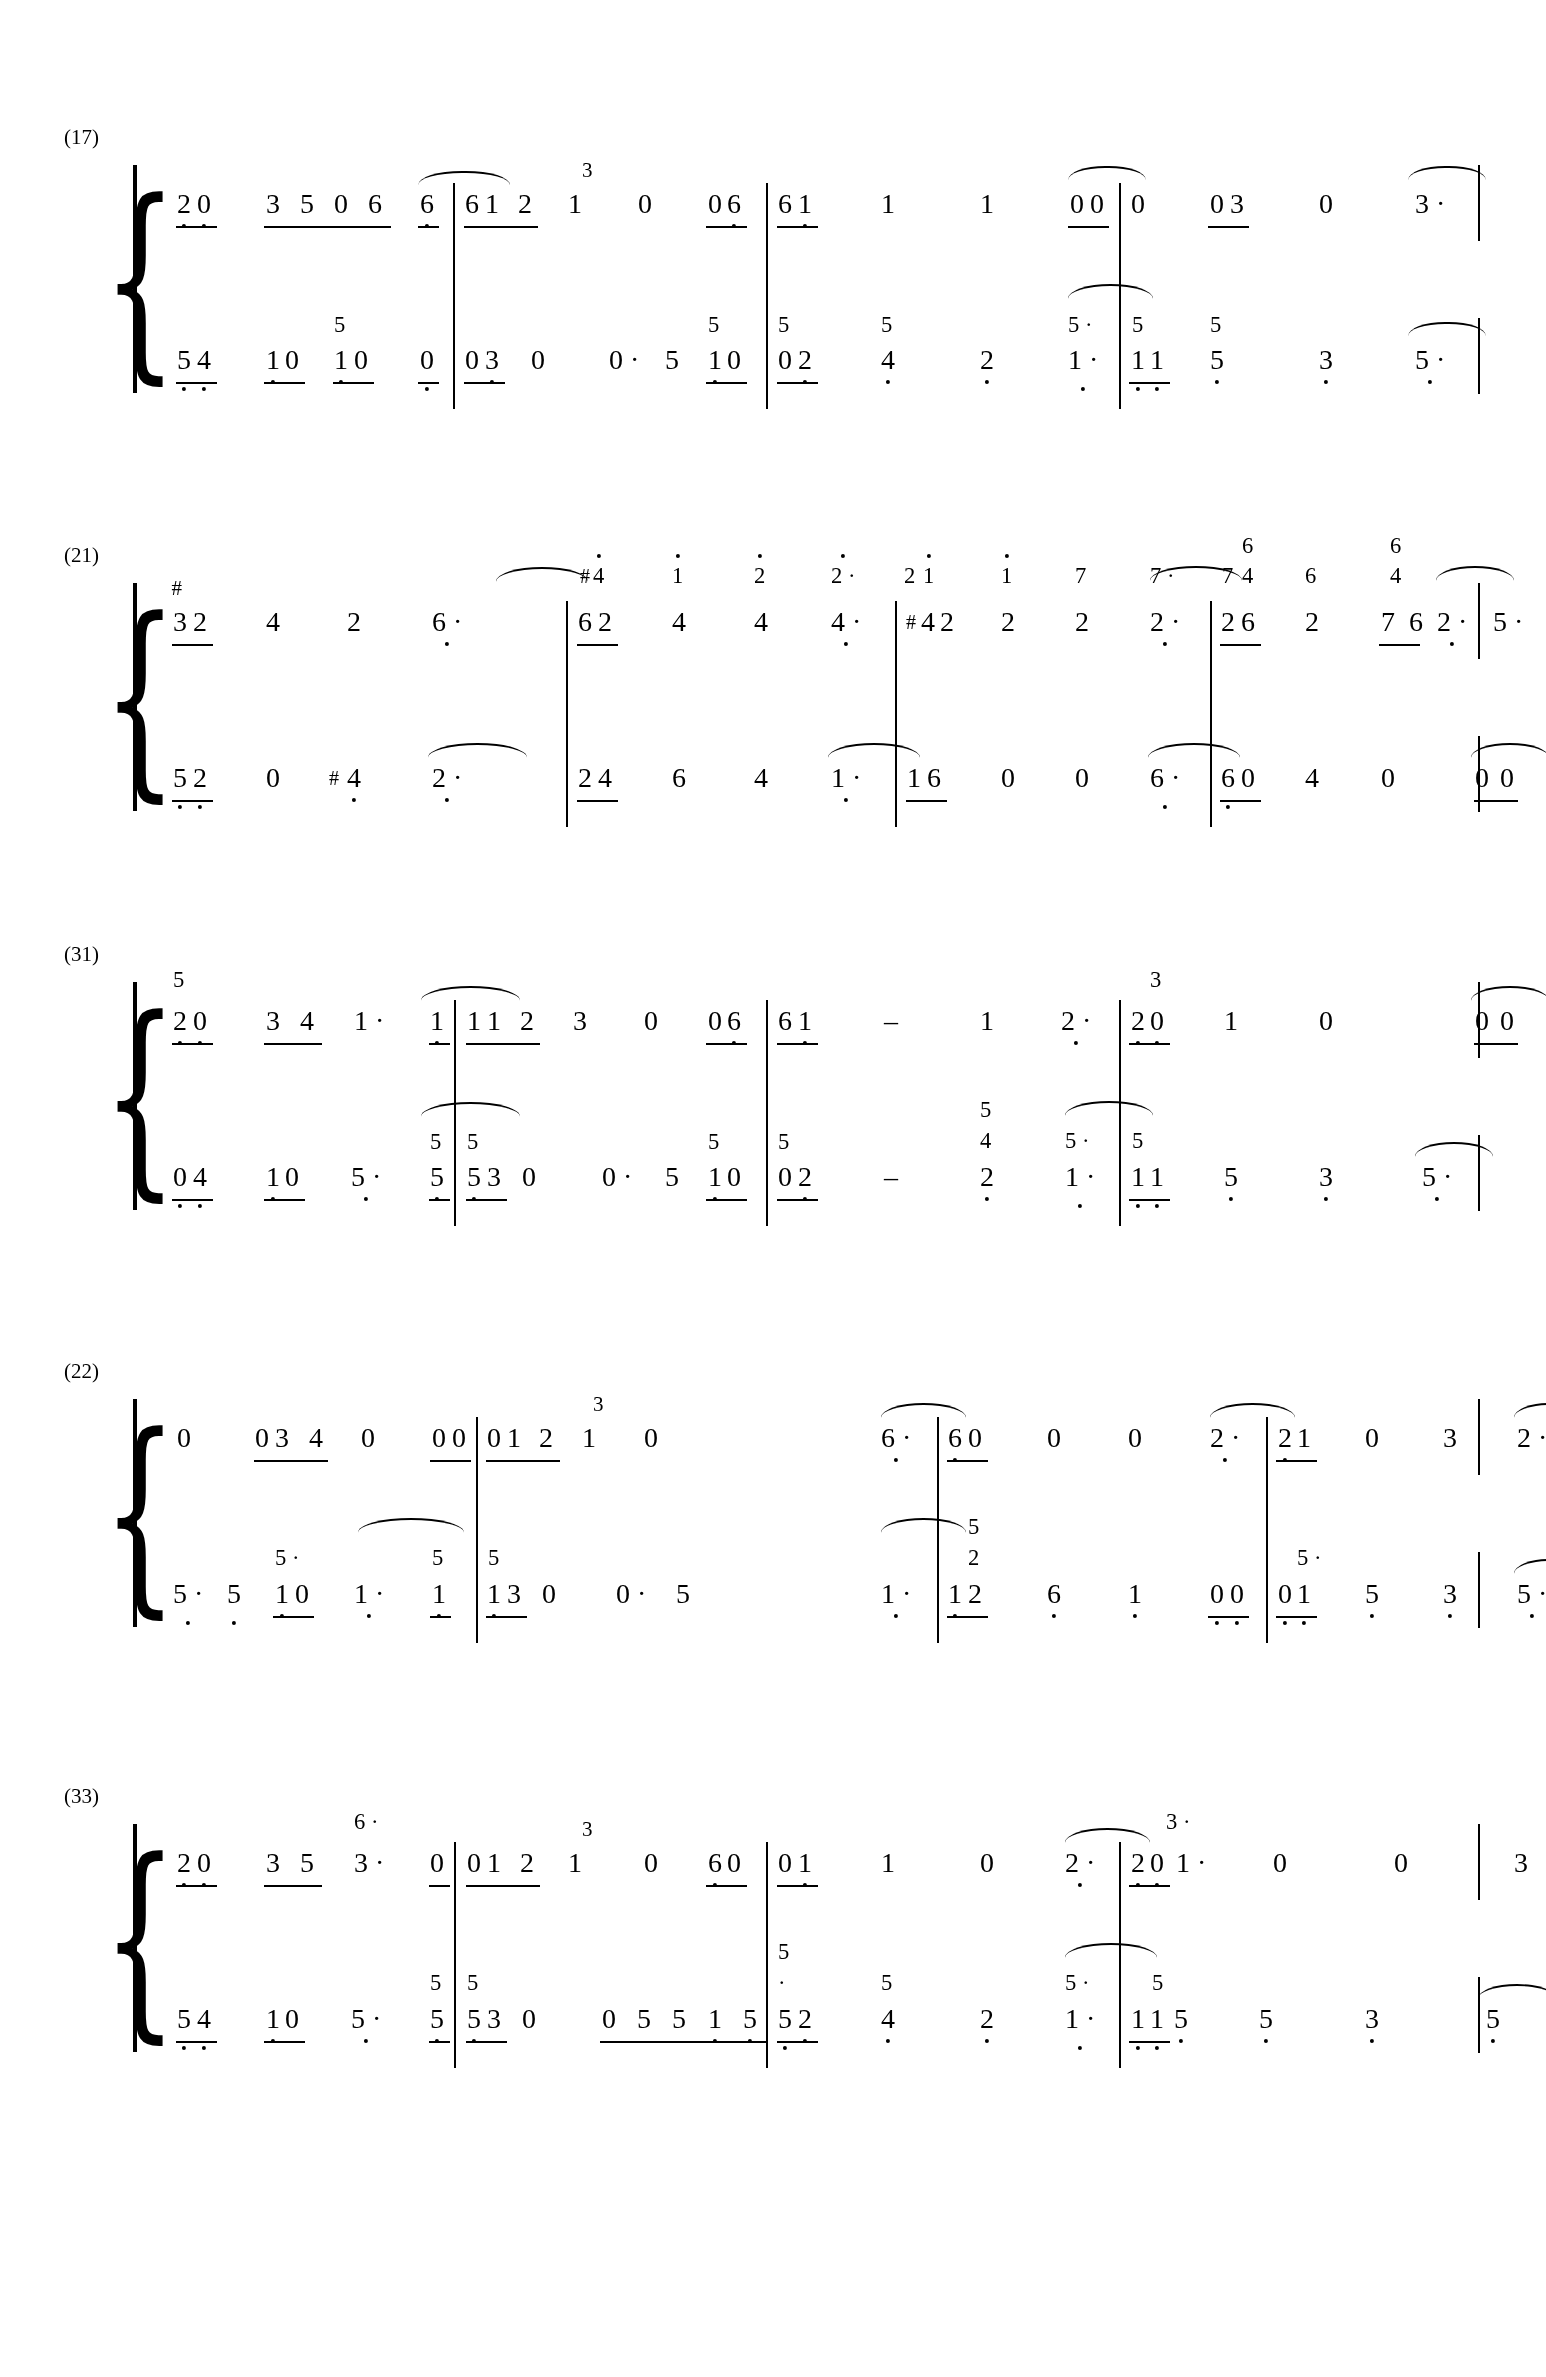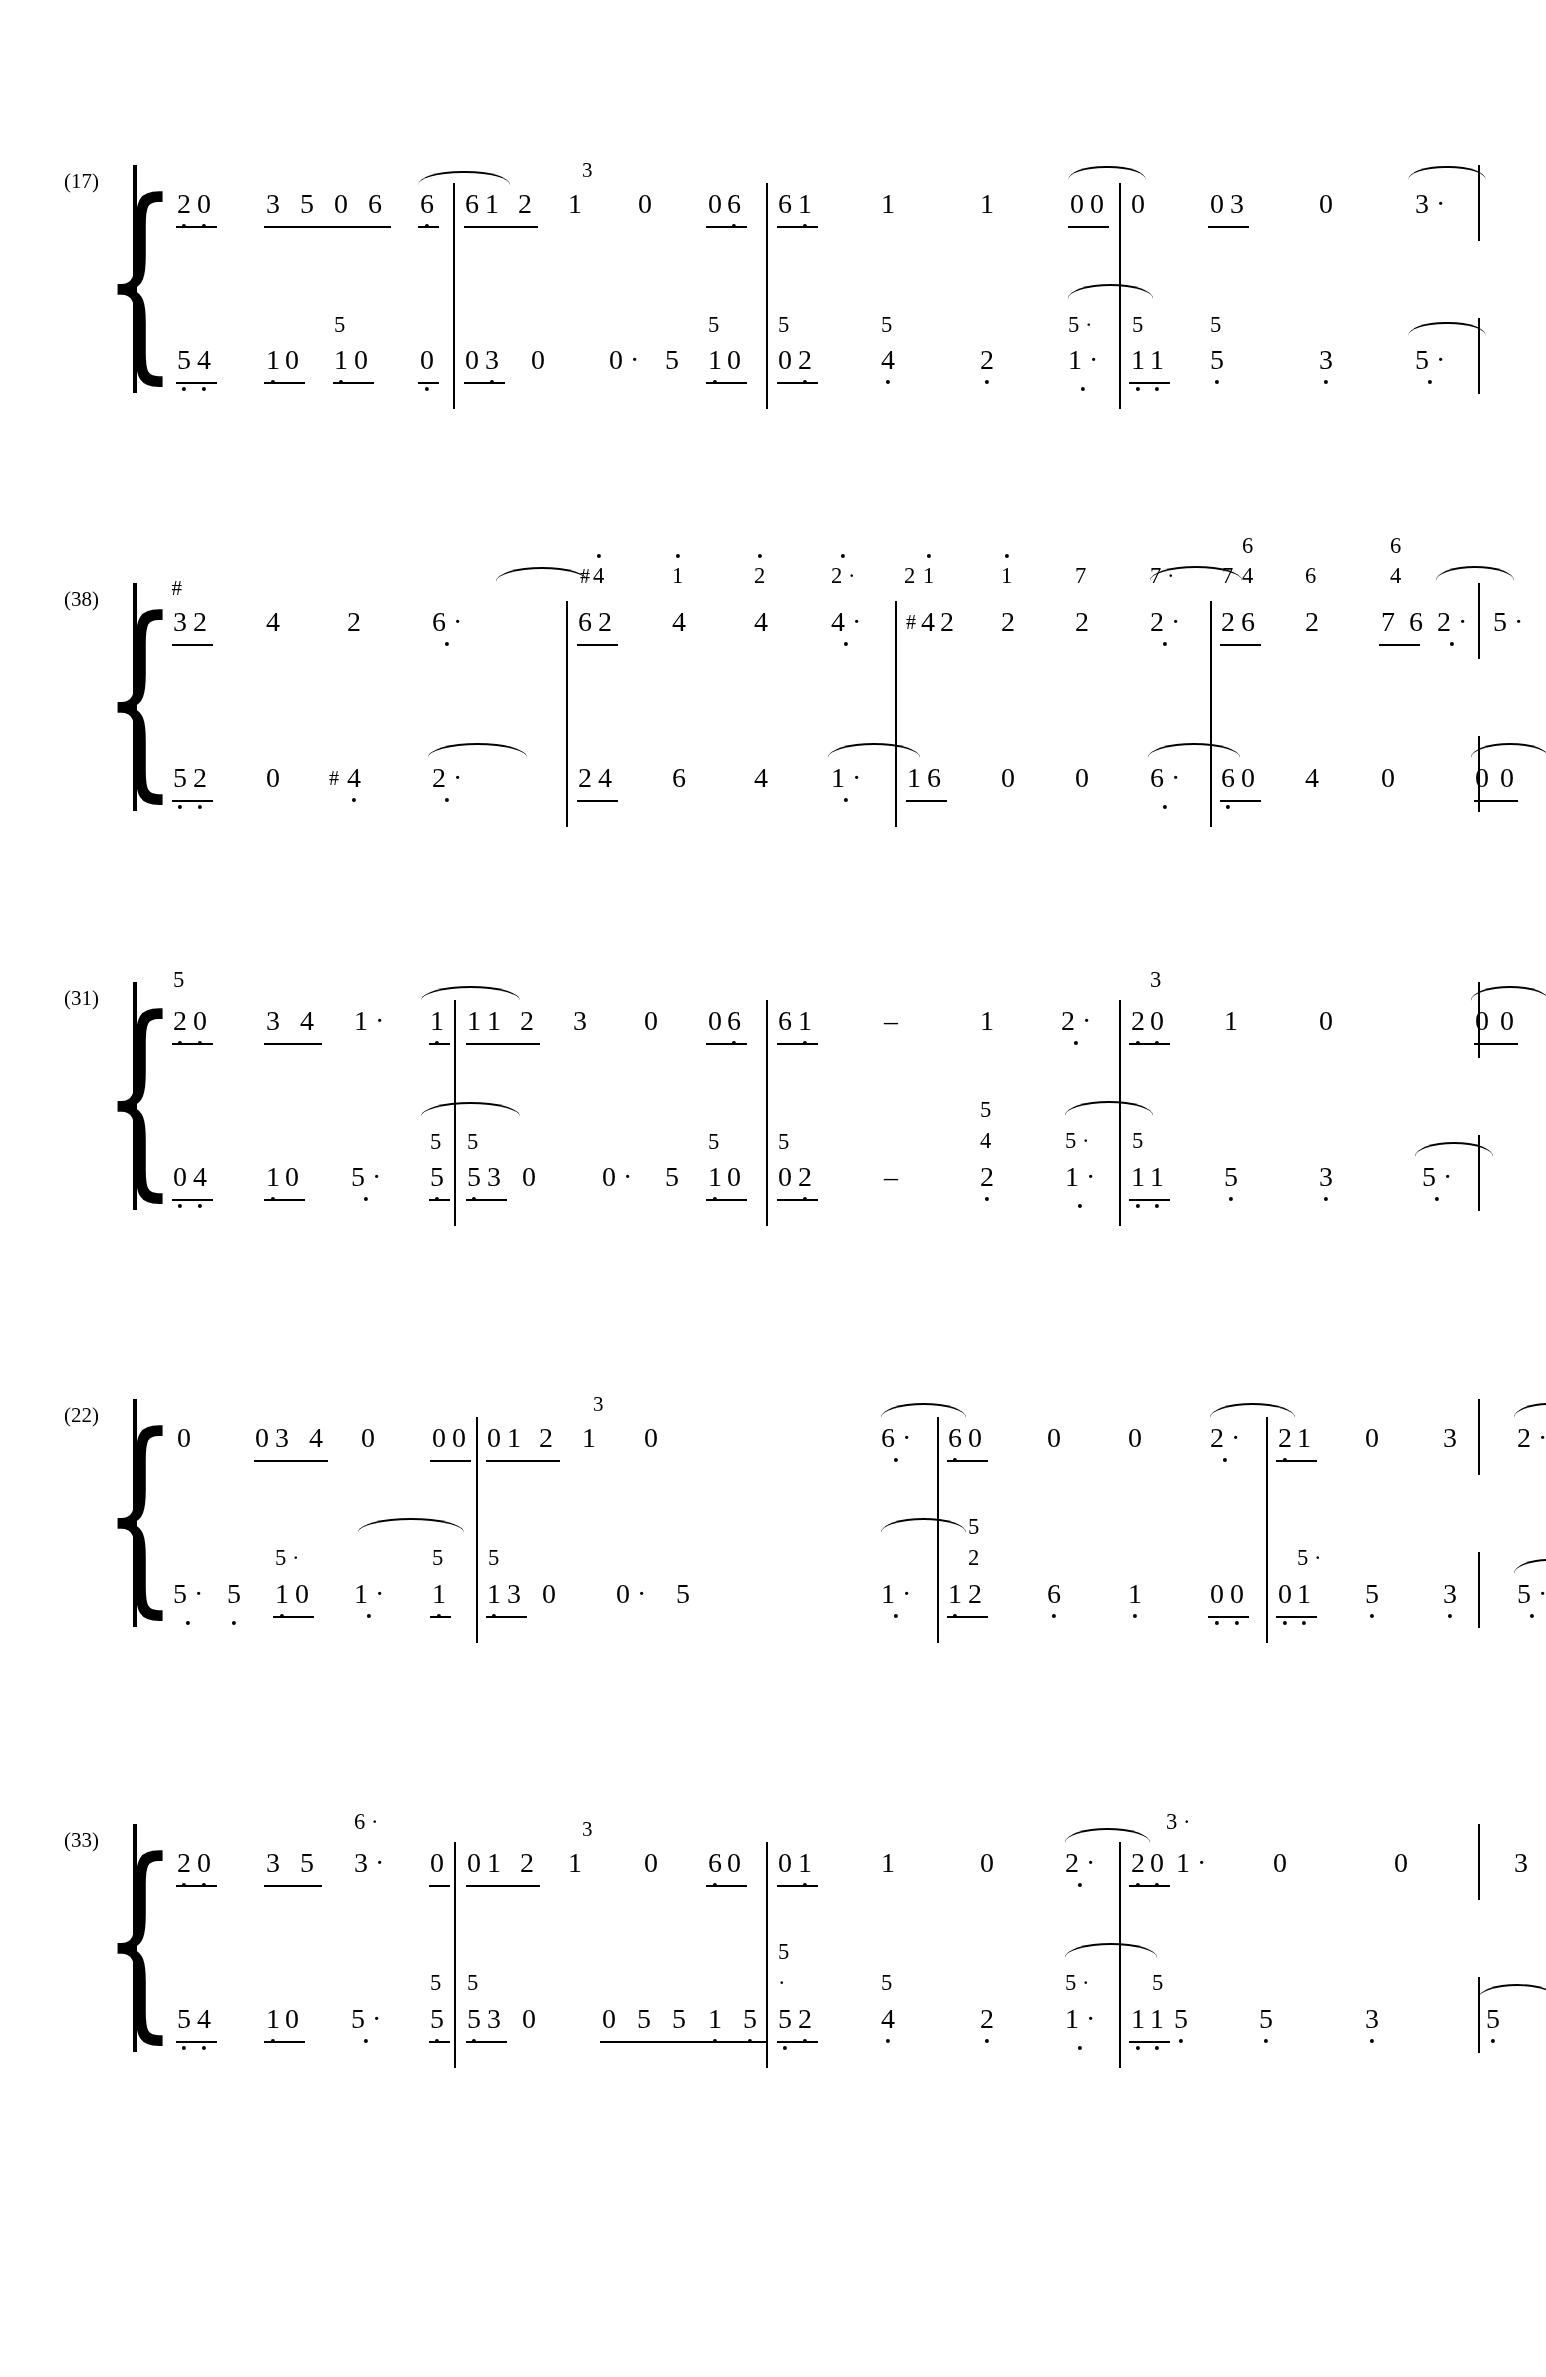--- a/index.html
+++ b/index.html
@@ -27,21 +27,20 @@
     left: 64px;
     width: 1421px;
   }
   .sys-label {
     position: absolute;
     left: 0px;
     top: -15.6px;
     font-size: 21px;
     font-family: "Liberation Serif", serif;
     color: #000;
-    margin-top: 44px;
   }
   
   .brace {
     position: absolute;
     left: 39px;
     top: 21px;
     width: 30px;
     height: 233px;
     font-size: 212px;
     line-height: 233px;
@@ -262,21 +261,21 @@
       <div class="note" style="left:1061px;top:-7px;font-size:22.6px;">5</div>
       <div class="note" style="left:1061px;top:28px;">5<span class="dot-below"></span></div>
       <div class="note" style="left:1170px;top:28px;">3<span class="dot-below"></span></div>
 
       <div class="slur" style="left:1259px;top:3.5px;width:78px;"></div>
       <div class="note" style="left:1266px;top:28px;">5 ·<span class="dot-below"></span></div>
     </div>
   </div>
 
   <div class="system" style="top:559px;height:269px;">
-    <div class="sys-label">(38)</div>
+    <div class="sys-label">(21)</div>
     <div class="brace">{</div>
     <div class="barline-left"></div>
     <div class="barline-right" style="left:1414px;top:24px;height:76px;"></div>
     <div class="barline-right" style="left:1414px;top:177px;height:76px;"></div>
 
     <div class="row upper">
       <div class="note" style="left:22.6px;top:-5.7px;font-size:21px;">#</div>
       <div class="note" style="left:24px;top:28px;">3</div>
       <div class="note" style="left:44px;top:28px;">2</div>
       <div class="beam" style="left:22.6px;top:64px;width:41px;"></div>

